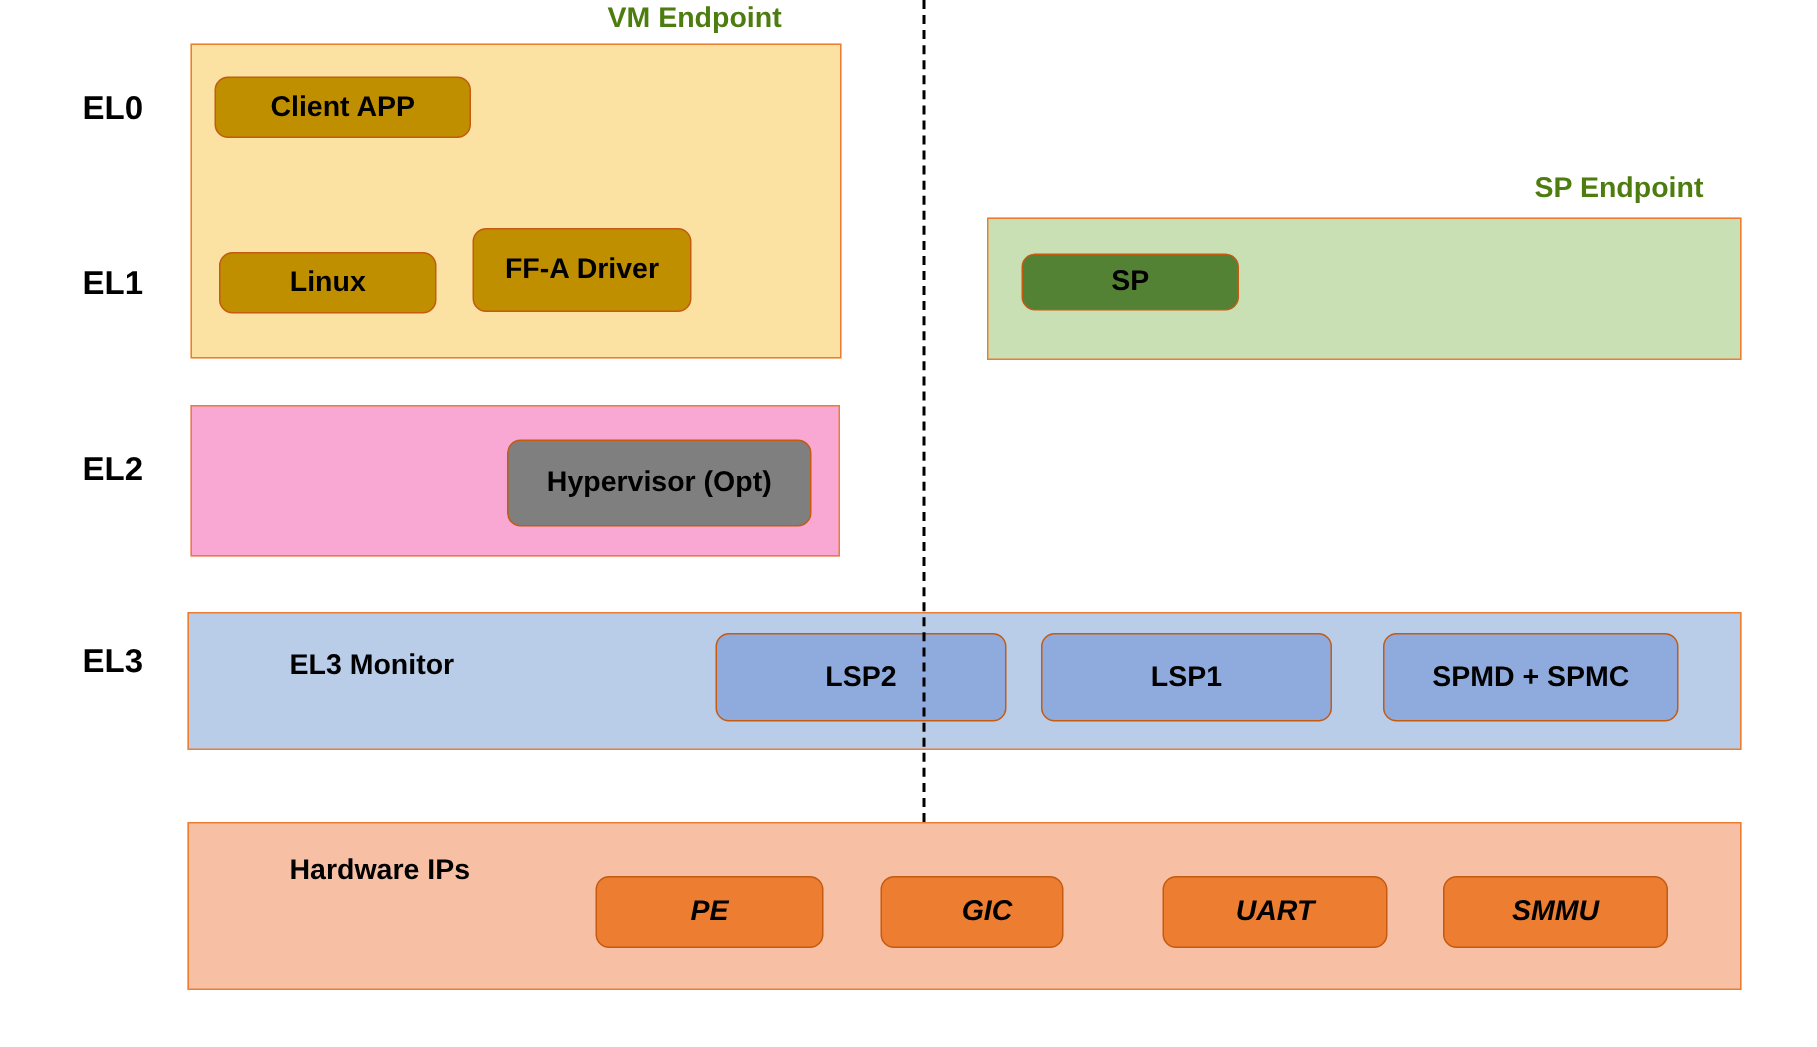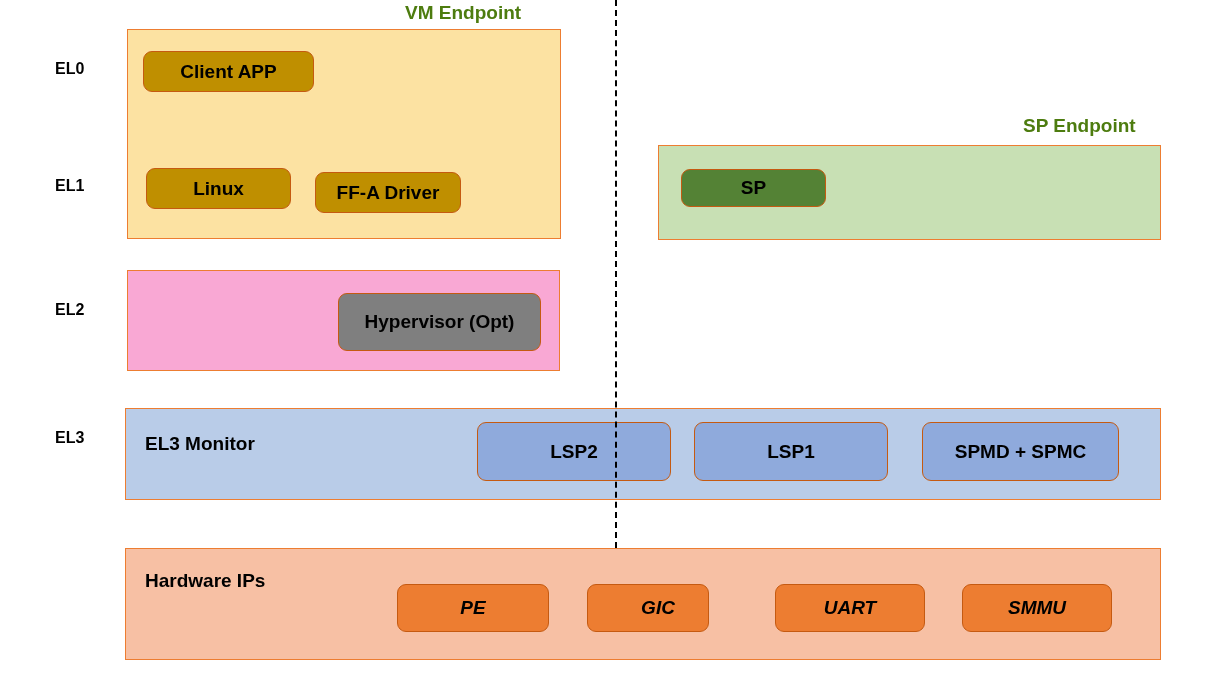--- a/index.html
+++ b/index.html
@@ -18,21 +18,21 @@
     background: #ffffff;
     overflow: hidden;
   }
 
   
   .abs { position: absolute; box-sizing: border-box; }
 
   
   .el-label {
     font-weight: bold;
-    font-size: 16px;
+    font-size: 22px;
     color: #000000;
     line-height: 1;
     white-space: nowrap;
   }
 
   
   .section-title {
     font-weight: bold;
     font-size: 19px;
     color: #4d7c0f;
@@ -45,20 +45,21 @@
     border: 1px solid #ED7D31;
     box-sizing: border-box;
   }
   .band-label {
     position: absolute;
     font-weight: bold;
     font-size: 19px;
     color: #000000;
     white-space: nowrap;
     line-height: 1;
+    margin-left: 48px;
   }
 
   
   .chip {
     border: 1px solid #C55A11;
     border-radius: 9px;
     box-sizing: border-box;
     display: flex;
     align-items: center;
     justify-content: center;
@@ -109,21 +110,21 @@
   <div class="abs band band-vm" style="left:127px; top:29px; width:434px; height:210px;">
 
     <div class="abs chip chip-vm" style="left:15px; top:21px; width:171px; height:41px;">
       <span>Client APP</span>
     </div>
 
     <div class="abs chip chip-vm" style="left:18px; top:138px; width:145px; height:41px;">
       <span>Linux</span>
     </div>
 
-    <div class="abs chip chip-vm" style="left:187px; top:142px; width:146px; height:41px;">
+    <div class="abs chip chip-vm" style="left:187px; top:122px; width:146px; height:56px;">
       <span>FF-A Driver</span>
     </div>
   </div>
 
   <div class="abs section-title" style="left:1023px; top:116px;">SP Endpoint</div>
 
   <div class="abs band band-sp" style="left:658px; top:145px; width:503px; height:95px;">
 
     <div class="abs chip chip-sp" style="left:22px; top:23px; width:145px; height:38px;">
       <span>SP</span>

